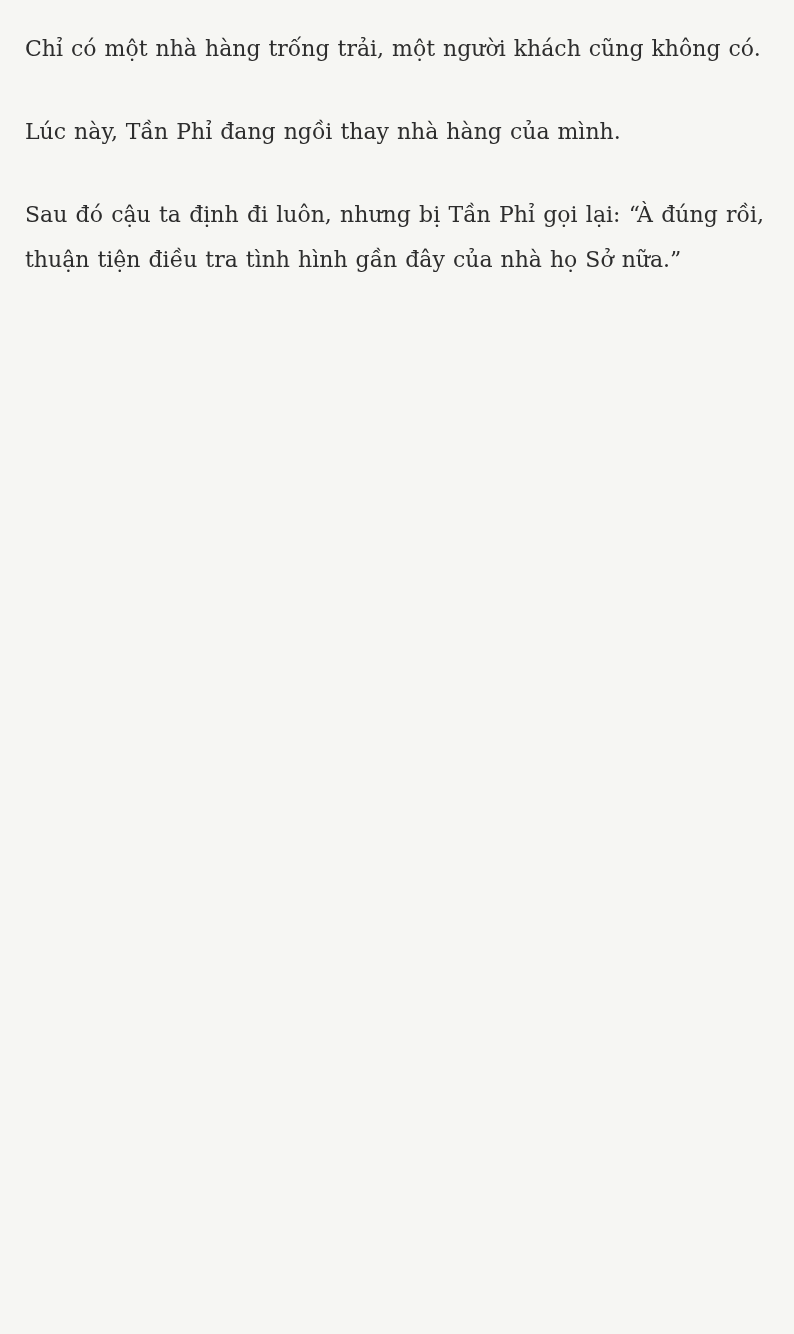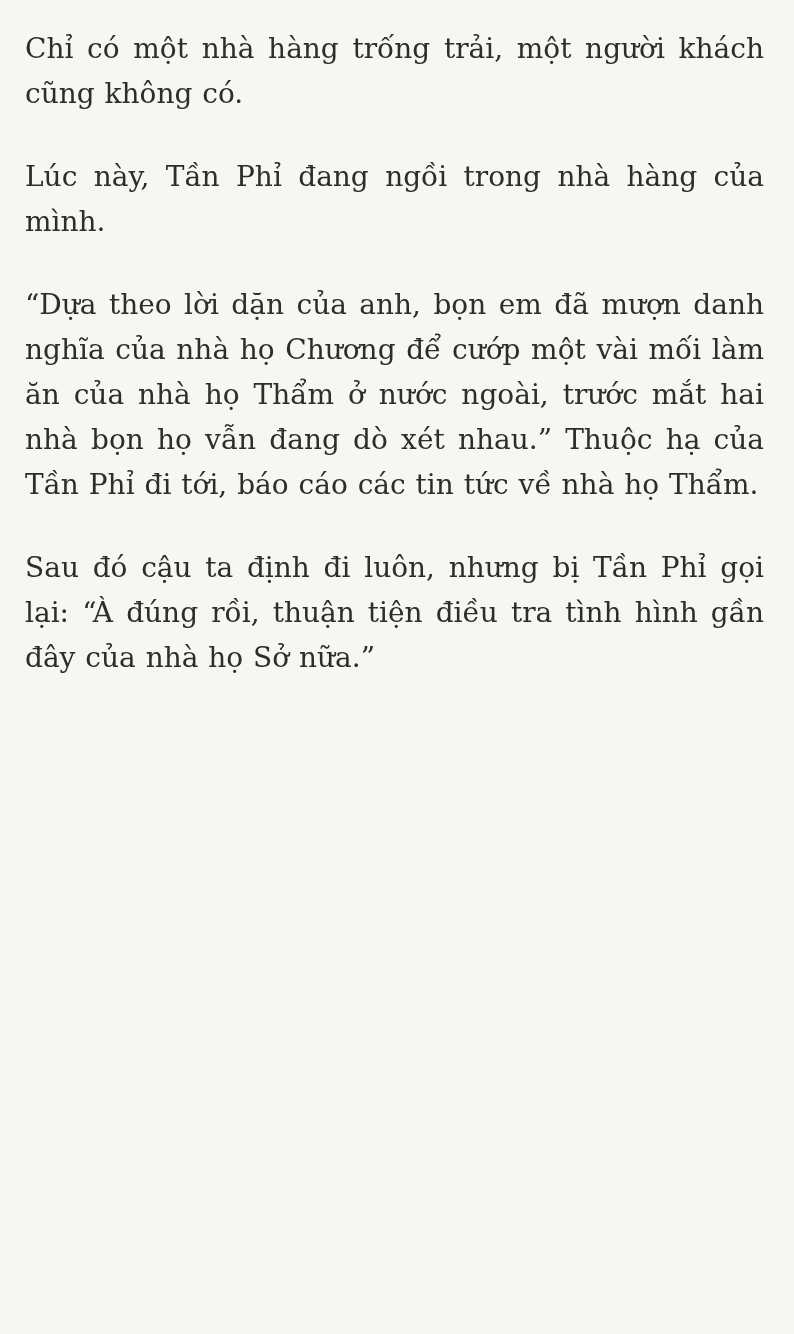--- a/index.html
+++ b/index.html
@@ -14,30 +14,29 @@
     width: 794px;
     min-height: 1334px;
     margin: 0 auto;
     font-family: "DejaVu Serif", "Liberation Serif", serif;
     color: var(--fg);
   }
   .page {
     padding: 26px 30px 40px 25px;
   }
   .page p {
-    font-size: 28px;
+    font-size: 22px;
     line-height: 45px;
     text-align: justify;
     text-justify: inter-word;
     margin: 0 0 38px 0;
     word-spacing: 1px;
   }
   .page p:last-child { margin-bottom: 0; }
 </style>
 </head>
 <body>
 
 <main class="page">
   <p>Chỉ có một nhà hàng trống trải, một người khách cũng không có.</p>
-  <p>Lúc này, Tần Phỉ đang ngồi trong nhà hàng của mình.</p>
-  <p>“Dựa theo lời dặn của anh, bọn em đã mượn danh nghĩa của nhà họ Chương để cướp một vài mối làm ăn của nhà họ Thẩm ở nước ngoài, trước mắt hai nhà bọn họ vẫn đang dò xét nhau.” Thuộc hạ của Tần Phỉ đi tới, báo cáo các tin tức về nhà họ Thẩm.</p>
+  <p>Lúc này, Tần Phỉ đang ngồi thay nhà hàng của mình.</p>
   <p>Sau đó cậu ta định đi luôn, nhưng bị Tần Phỉ gọi lại: “À đúng rồi, thuận tiện điều tra tình hình gần đây của nhà họ Sở nữa.”</p>
 </main>
 
 </body></html>

